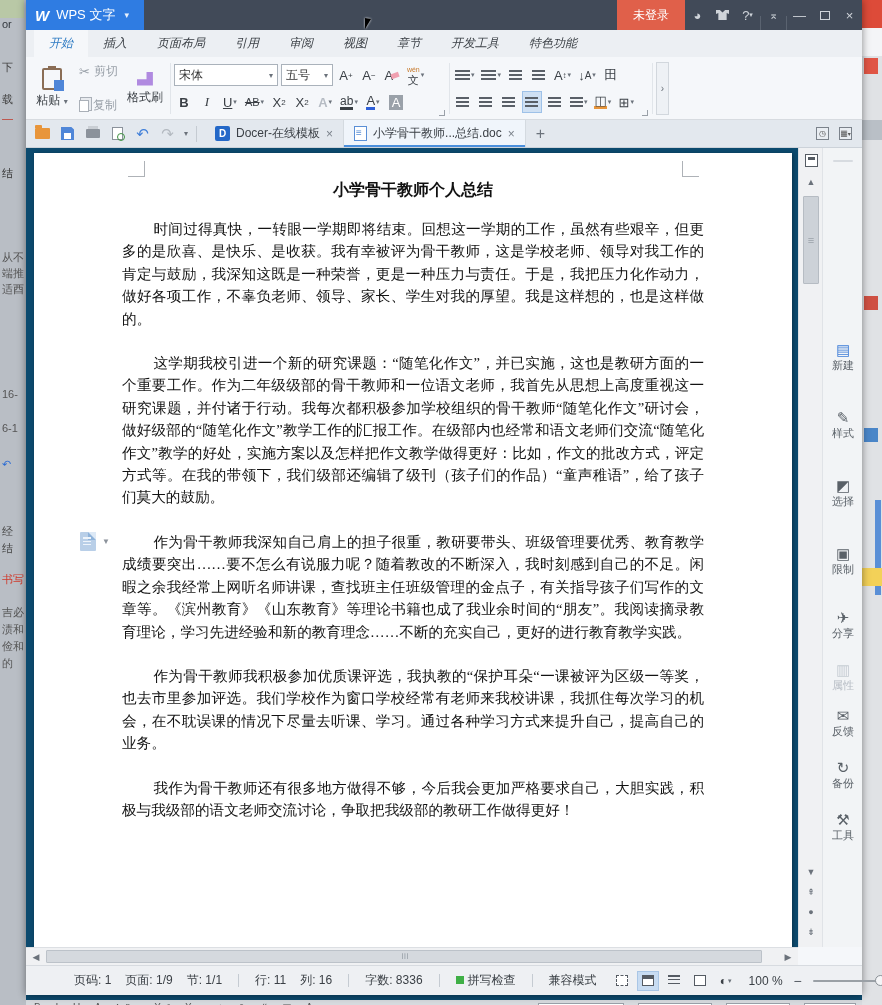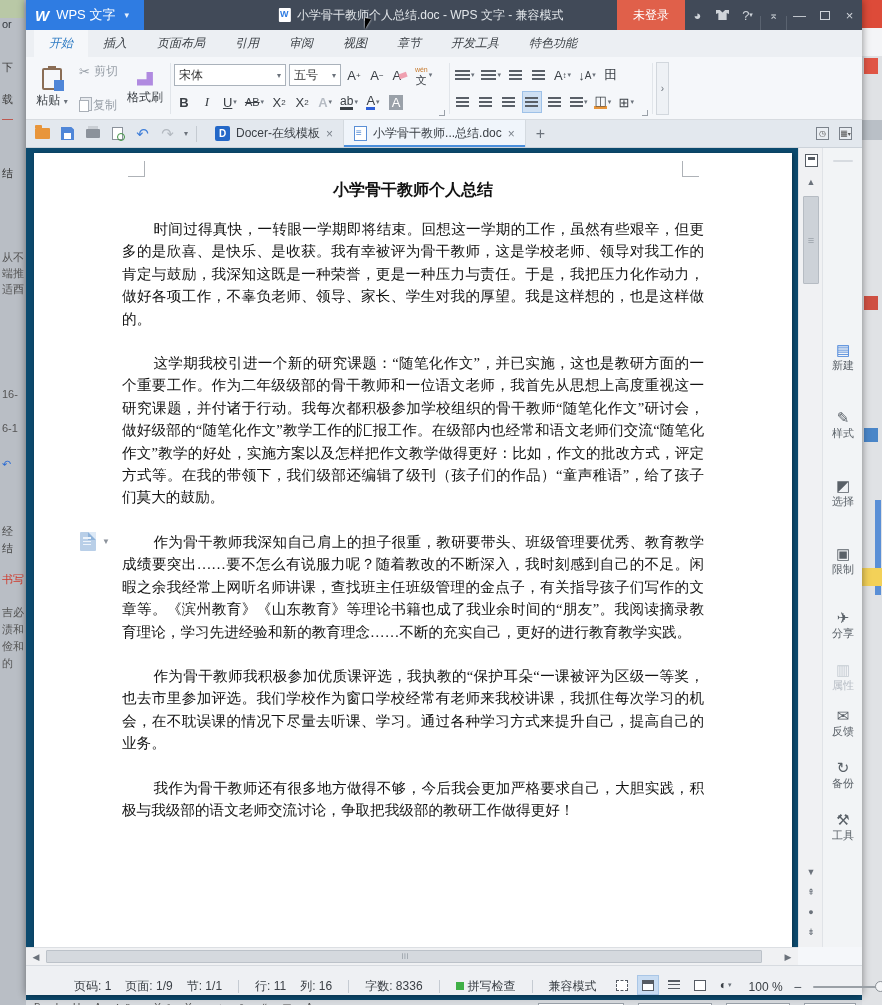--- a/index.html
+++ b/index.html
@@ -145,21 +145,21 @@
   #sidebar { left:796px; top:148px; width:40px; height:799px; background:#f2f4f6; border-left:1px solid #e0e3e7; }
   .sb-div { position:absolute; left:10px; top:12px; width:20px; height:2px; background:#d7dbe0; border-radius:2px; }
   .sb-item { position:absolute; left:0; width:40px; text-align:center; color:#5a6168; }
   .sb-item .sic { font-size:15px; line-height:16px; }
   .sb-item .slb { font-size:11px; line-height:14px; }
   .sb-item.blue .sic { color:#3f7ed8; }
   .sb-item.dis { color:#b6bcc4; }
   .sb-item.dis .sic { color:#c6ccd3; }
 
   
-  #statusbar { left:0; top:965px; width:836px; height:30px; background:#eef0f3; border-top:1px solid #d7dbe0; display:flex; align-items:flex-end; font-size:12px; color:#3b4046; padding-left:48px; }
+  #statusbar { left:0; top:965px; width:836px; height:30px; background:#eef0f3; border-top:1px solid #d7dbe0; display:flex; align-items:center; font-size:12px; color:#3b4046; padding-left:48px; }
   .stseg { display:flex; align-items:center; gap:14px; }
   .st-item { white-space:nowrap; }
   .st-sep { width:1px; height:13px; background:#c5cbd2; margin:0 2px; }
   .led { display:inline-block; width:8px; height:8px; background:#3faf46; margin-right:4px; }
   .viewicons { display:flex; align-items:center; gap:4px; margin-left:14px; }
   .vi { width:22px; height:20px; display:flex; align-items:center; justify-content:center; }
   .vi.on { background:#c8dcf2; border:1px solid #a9c6e6; }
   .vi-box { width:12px; height:11px; border:1px solid #555b63; background:#fff; }
   .vi-box.fill { background:linear-gradient(#555b63 0 3px,#fff 3px); }
   .vi-lines { width:12px; height:11px; background:repeating-linear-gradient(to bottom,#555b63 0 1.5px,transparent 1.5px 3.8px); }
@@ -213,24 +213,20 @@
   </div>
 
 <div id="win" class="abs">
 
   <div id="titlebar">
     <div class="logo">
       <span class="w">W</span>
       <span>WPS 文字</span>
       <span class="dd">▾</span>
     </div>
-    <div class="tb-title">
-      <span class="doc-ico"></span>
-      <span>小学骨干教师个人总结.doc - WPS 文字 - 兼容模式</span>
-    </div>
     <div class="tb-right">
       <div class="login-btn">未登录</div>
       <div class="tbi">◕</div>
       <div class="tbi">
           <span class="shirt"></span>
         </div>
       <div class="tbi">
           <span>?</span>
           <span style="font-size:7px;">▾</span>
         </div>
@@ -275,21 +271,21 @@
       </div>
       <div class="fmtpaint">
         <div class="brush"></div>
         <span>格式刷</span>
       </div>
     </div>
     <div class="rsep"></div>
 
     <div class="rgroup fontgrid" style="width:272px;">
       <div class="frow">
-        <div class="combo" style="width:112px;">
+        <div class="combo" style="width:104px;">
             <span>宋体</span>
             <span class="dd">▾</span>
           </div>
         <div class="combo" style="width:52px;">
             <span>五号</span>
             <span class="dd">▾</span>
           </div>
         <div class="rbtn">A<span class="sup">+</span></div>
         <div class="rbtn">A<span class="sup">−</span></div>
         <div class="rbtn">A<span class="eraser"></span></div>

